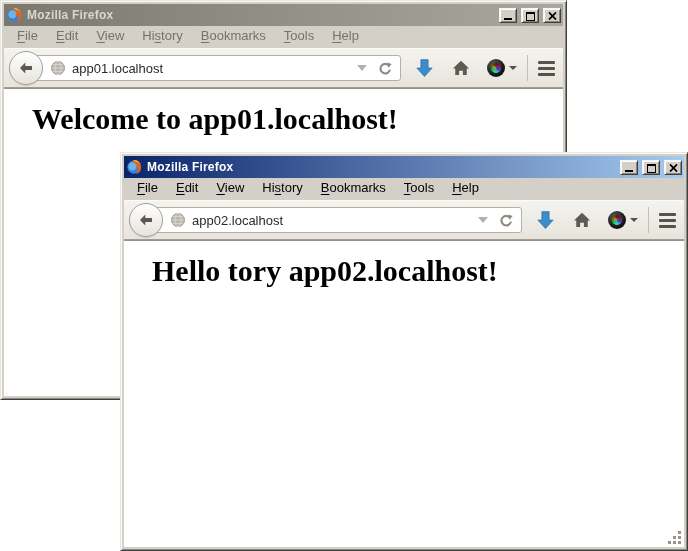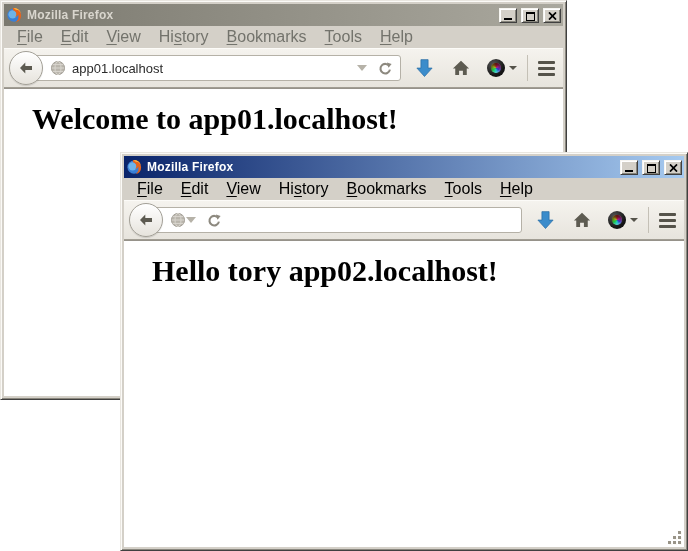--- a/index.html
+++ b/index.html
@@ -25,22 +25,22 @@
   .window[data-state="inactive"] .title-text{color:#d9d6ce;}
   .ctrl-btn{width:18px;height:15px;background:var(--chrome-face,#d4d0c8);
     border:1px solid #404040;border-top-color:#f6f5f1;border-left-color:#f6f5f1;
     box-shadow:inset 1px 1px 0 #ffffff, inset -1px -1px 0 #87857c;
     display:flex;align-items:flex-end;justify-content:center;box-sizing:border-box;margin-left:1px;}
   .min-glyph{width:8px;height:2px;background:#000;margin:0 0 2px 0;}
   .max-glyph{width:9px;height:9px;box-sizing:border-box;border:1px solid #000;border-top-width:2px;margin-bottom:1px;}
   .close-glyph{margin-bottom:2px;}
 
   
-  .menubar{flex:0 0 22px;height:22px;display:flex;align-items:center;padding-left:4px;
-    font-size:16px;color:#000;}
+  .menubar{flex:0 0 22px;height:22px;display:flex;padding-left:4px;
+    font-size:13px;color:#000;}
   .window[data-state="inactive"] .menubar{color:#73736c;}
   .menu-item{padding:2px 9px;white-space:nowrap;cursor:default;}
   .menu-item u{text-underline-offset:2px;}
 
   
   .navbar{flex:0 0 38px;height:38px;display:flex;align-items:center;
     background:linear-gradient(var(--toolbar-top,#f5f3ee),var(--toolbar-bottom,#e7e4dd));
     border-top:1px solid #fcfbf8;border-bottom:1px solid #a19d93;padding:0 5px;justify-content:center;}
   .back-btn{flex:0 0 32px;width:32px;height:32px;border-radius:50%;
     border:1px solid #a3a097;background:linear-gradient(#ffffff,#e6e3dc);
@@ -192,20 +192,21 @@
       <svg width="16" height="16" viewBox="0 0 16 16">
         <path d="M7.3 2.5 2 8l5.3 5.5V10H14V6H7.3z" fill="#5c5a50"></path>
         </svg>
     </span>
     <span class="urlbar">
       <svg width="16" height="16" viewBox="0 0 16 16">
         <circle cx="8" cy="8" r="6.6" fill="#b9b5ac" stroke="#a5a199" stroke-width="1"></circle>
         <ellipse cx="8" cy="8" rx="3" ry="6.6" fill="none" stroke="#d9d6cf" stroke-width="1"></ellipse>
         <path d="M1.6 8h12.8M2.6 4.6h10.8M2.6 11.4h10.8" stroke="#d9d6cf" stroke-width="1" fill="none"></path>
         </svg>
+      <span class="url-text">app02.localhost</span>
       <span class="url-drop"></span>
       <svg width="15" height="15" viewBox="0 0 16 16">
         <path d="M13.2 5.6a5.1 5.1 0 1 0 .6 3.6" fill="none" stroke="#8d897f" stroke-width="2.2"></path>
         <path d="M10.6 1.6l5 1.6-3.4 4z" fill="#8d897f"></path>
         </svg>
     </span>
     <span class="nav-icons">
       <span class="dl-btn">
         <svg width="17" height="19" viewBox="0 0 16 18">
           <path d="M4.6.6h6.8v8h3.8L8 16.6.8 8.6h3.8z" fill="#3b8ccb" stroke="#2a6ea6" stroke-width=".7"></path>

